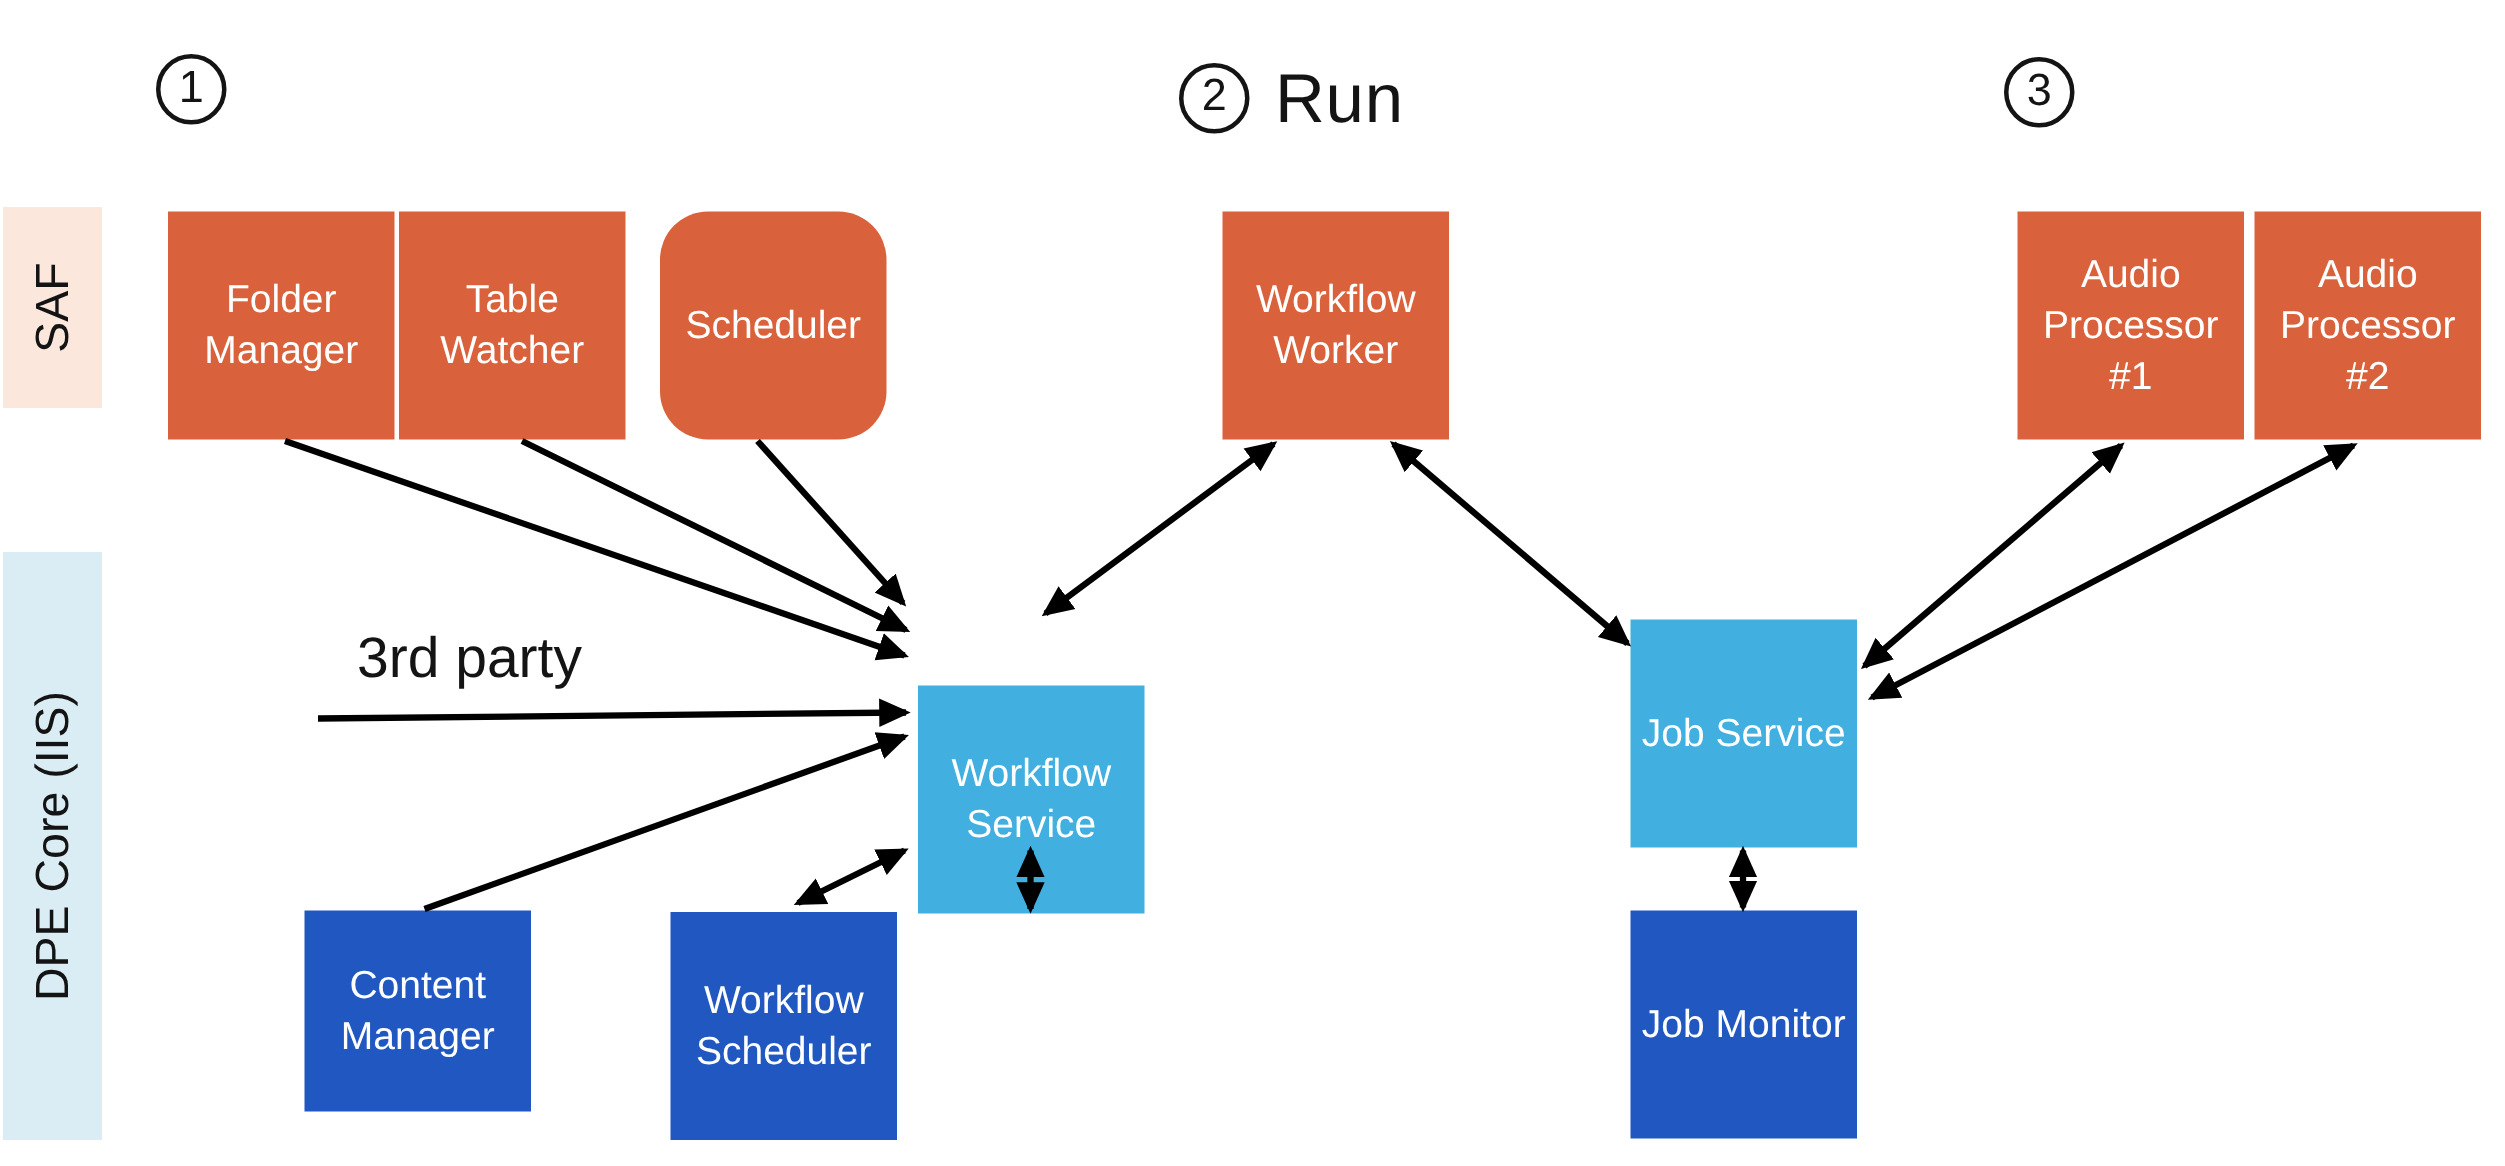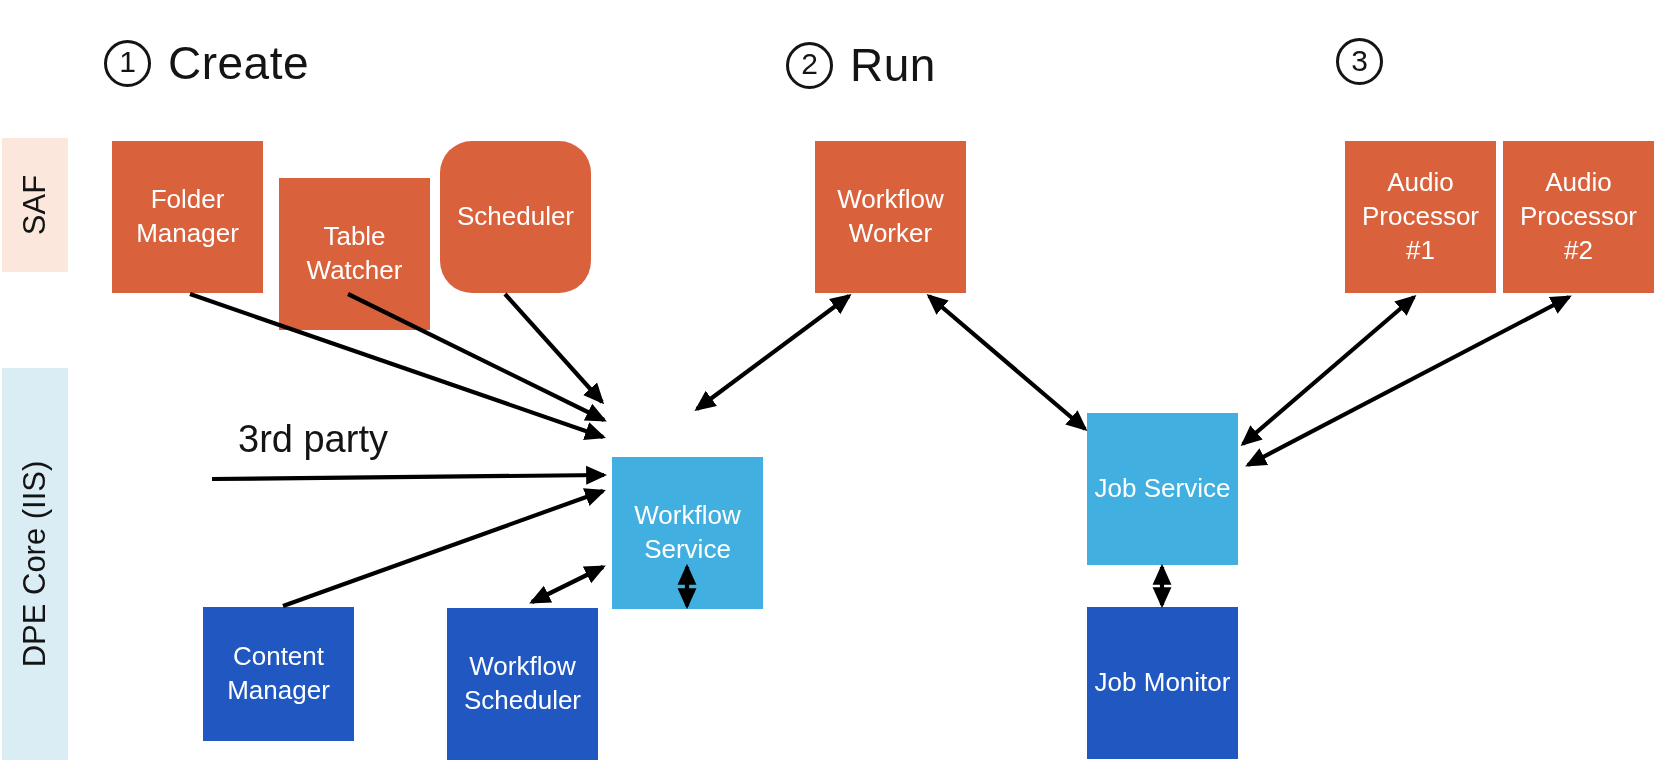--- a/index.html
+++ b/index.html
@@ -27,21 +27,21 @@
   #lane-dpe{left:2px;top:368px;width:66px;height:392px;background:var(--lane-dpe-bg,#DAEDF4);}
 
   
   .node{position:absolute;box-sizing:border-box;width:151px;height:152px;padding:4px;z-index:3;
     display:flex;align-items:center;justify-content:center;text-align:center;
     color:var(--box-text,#fff);font-size:26px;line-height:1.3;}
   .node.worker{background:var(--worker,#D9623C);}
   .node.service{background:var(--service,#41AFDF);}
   .node.store{background:var(--store,#2057C0);}
   #n-folder-watcher{left:112px;top:141px;}
-  #n-table-watcher{left:279px;top:141px;margin-top:37px;}
+  #n-table-watcher{left:266px;top:141px;}
   #n-scheduler{left:440px;top:141px;border-radius:32px;}
   #n-workflow-worker{left:815px;top:141px;}
   #n-audio-1{left:1345px;top:141px;}
   #n-audio-2{left:1503px;top:141px;}
   #n-workflow-service{left:612px;top:413px;margin-top:44px;}
   #n-job-service{left:1087px;top:413px;}
   #n-content-manager{left:203px;top:607px;height:134px;}
   #n-workflow-templates{left:447px;top:608px;}
   #n-workflow-monitor{left:611px;top:608px;}
   #n-job-monitor{left:1087px;top:607px;}
@@ -70,21 +70,20 @@
       <line x1="929" y1="296" x2="1085" y2="429" class="edge" marker-end="url(#ah)" marker-start="url(#ah)"></line>
       <line x1="1243" y1="444" x2="1414" y2="297" class="edge" marker-end="url(#ah)" marker-start="url(#ah)"></line>
       <line x1="1248" y1="465" x2="1569" y2="297" class="edge" marker-end="url(#ah)" marker-start="url(#ah)"></line>
       <line x1="603" y1="567" x2="532" y2="602" class="edge" marker-end="url(#ah)" marker-start="url(#ah)"></line>
       <line x1="687" y1="567" x2="687" y2="606" class="edge" marker-end="url(#ah)" marker-start="url(#ah)"></line>
       <line x1="1162" y1="567" x2="1162" y2="605" class="edge" marker-end="url(#ah)" marker-start="url(#ah)"></line>
     </svg>
 
   <div class="header" id="h-create">
     <span class="circle-num">1</span>
-    <span class="header-label">Create</span>
   </div>
   <div class="header" id="h-run">
     <span class="circle-num">2</span>
     <span class="header-label">Run</span>
   </div>
   <div class="header" id="h-scale">
     <span class="circle-num">3</span>
   </div>
 
   <div class="lane" id="lane-saf">

